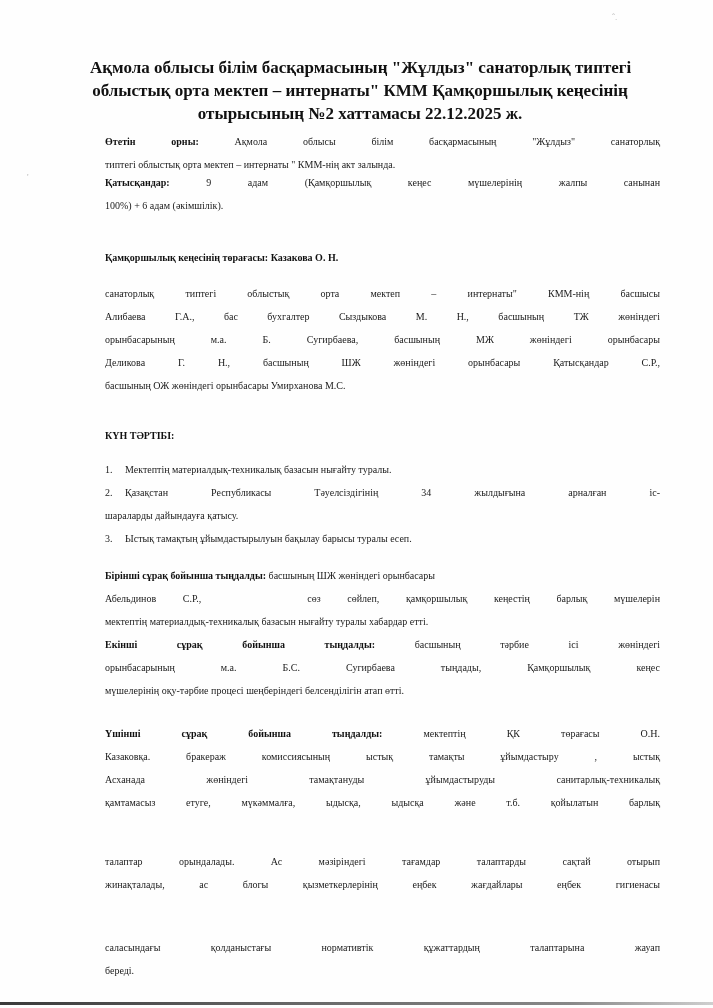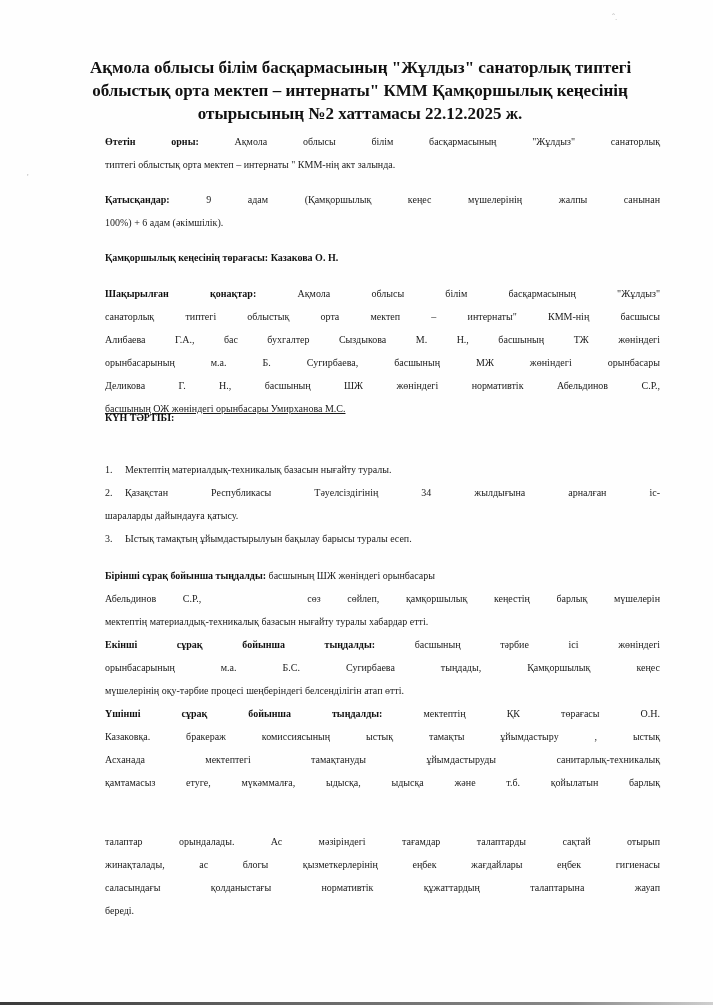--- a/index.html
+++ b/index.html
@@ -37,39 +37,38 @@
     <span class="line last" style="text-align:center;text-align-last:center">Ақмола облысы білім басқармасының "Жұлдыз" санаторлық типтегі</span>
     <span class="line last" style="text-align:center;text-align-last:center">облыстық орта мектеп – интернаты" КММ Қамқоршылық кеңесінің</span>
     <span class="line last" style="text-align:left;text-align-last:center">отырысының №2 хаттамасы 22.12.2025 ж.</span>
   </div>
 
   <div class="block" style="top:130px">
     <span class="line" style="width: 555px;"><b>Өтетін орны:</b> <span>Ақмола облысы білім басқармасының "Жұлдыз" санаторлық</span></span>
     <span class="line last" style="width: 555px;">типтегі облыстық орта мектеп – интернаты " КММ-нің акт залында.</span>
   </div>
 
-  <div class="block" style="top:188px">
+  <div class="block" style="top:171px">
     <span class="line" style="width: 555px;"><b>Қатысқандар:</b> <span>9 адам (Қамқоршылық кеңес мүшелерінің жалпы санынан</span></span>
     <span class="line last" style="width: 555px;">100%) + 6 адам (әкімшілік).</span>
   </div>
 
   <div class="block" style="top:246px">
     <span class="line last" style="width: 555px;"><b>Қамқоршылық кеңесінің төрағасы: Казакова О. Н.</b></span>
   </div>
 
   <div class="block" style="top:282px">
-    <span class="line" style="width: 555px;"><b>Шақырылған қонақтар:</b> <span>Ақмола облысы білім басқармасының "Жұлдыз"</span></span>
     <span class="line" style="width: 555px;">санаторлық типтегі облыстық орта мектеп – интернаты" КММ-нің басшысы</span>
     <span class="line" style="width: 555px;">Алибаева Г.А., бас бухгалтер Сыздыкова М. Н., басшының ТЖ жөніндегі</span>
     <span class="line" style="width: 555px;">орынбасарының м.а. Б. Сугирбаева, басшының МЖ жөніндегі орынбасары</span>
-    <span class="line" style="width: 555px;">Деликова Г. Н., басшының ШЖ жөніндегі нормативтік Абельдинов С.Р.,</span>
-    <span class="line last" style="width: 555px; text-decoration: underline;">басшының ОЖ жөніндегі орынбасары Умирханова М.С.</span>
+    <span class="line" style="width: 555px;">Деликова Г. Н., басшының ШЖ жөніндегі орынбасары Қатысқандар С.Р.,</span>
+    <span class="line last" style="width: 555px;">басшының ОЖ жөніндегі орынбасары Умирханова М.С.</span>
   </div>
 
-  <div class="block" style="top:406px">
+  <div class="block" style="top:424px">
     <span class="line last" style="width: 555px;"><b>КҮН ТӘРТІБІ:</b></span>
   </div>
   <div class="block" style="top:458px">
     <span class="agenda-item">
       <span class="agenda-num">1.</span><span>Мектептің материалдық-техникалық базасын нығайту туралы.</span>
     </span>
     <span class="line" style="width: 555px;"><span class="agenda-num">2.</span><span>Қазақстан Республикасы Тәуелсіздігінің 34 жылдығына арналған іс-</span></span>
     <span class="line last" style="width: 555px;">шараларды дайындауға қатысу.</span>
     <span class="agenda-item">
       <span class="agenda-num">3.</span><span>Ыстық тамақтың ұйымдастырылуын бақылау барысы туралы есеп.</span>
@@ -82,24 +81,24 @@
     <span class="line last" style="width: 555px;">мектептің материалдық-техникалық базасын нығайту туралы хабардар етті.</span>
   </div>
 
   <div class="block" style="top:633px">
     <span class="line" style="width: 555px;"><b>Екінші сұрақ бойынша тыңдалды:</b> <span>басшының тәрбие ісі жөніндегі</span></span>
     <span class="line" style="width: 555px;">орынбасарының м.а. Б.С. Сугирбаева тыңдады, Қамқоршылық кеңес</span>
     <span class="line last" style="width: 555px;">мүшелерінің оқу-тәрбие процесі шеңберіндегі белсенділігін атап өтті.</span>
   </div>
 
   <div class="block" style="top:702px">
-    <span class="line" style="width: 555px;"><b>Үшінші сұрақ бойынша тыңдалды:</b> <span>мектептің ҚК төрағасы О.Н.</span></span>
+    <span class="line" style="width: 555px; margin-top: 20px;"><b>Үшінші сұрақ бойынша тыңдалды:</b> <span>мектептің ҚК төрағасы О.Н.</span></span>
     <span class="line" style="width: 555px;">Казаковқа. бракераж комиссиясының ыстық тамақты ұйымдастыру , ыстық</span>
-    <span class="line" style="width: 555px;">Асханада мектептегі тамақтануды ұйымдастыруды санитарлық-техникалық</span>
+    <span class="line" style="width: 555px;">Асханада жөніндегі тамақтануды ұйымдастыруды санитарлық-техникалық</span>
     <span class="line" style="width: 555px;">қамтамасыз етуге, мүкәммалға, ыдысқа, ыдысқа және т.б. қойылатын барлық</span>
     <span class="line" style="width: 555px; margin-top: 36px;">талаптар орындалады. Ас мәзіріндегі тағамдар талаптарды сақтай отырып</span>
     <span class="line" style="width: 555px;">жинақталады, ас блогы қызметкерлерінің еңбек жағдайлары еңбек гигиенасы</span>
-    <span class="line" style="width: 555px;">саласындағы қолданыстағы нормативтік құжаттардың талаптарына жауап</span>
+    <span class="line" style="width: 555px; margin-top: 40px;">саласындағы қолданыстағы нормативтік құжаттардың талаптарына жауап</span>
     <span class="line last" style="width: 555px;">береді.</span>
   </div>
 
   <div class="bottom-edge"></div>
 </div>
 
 </body></html>

